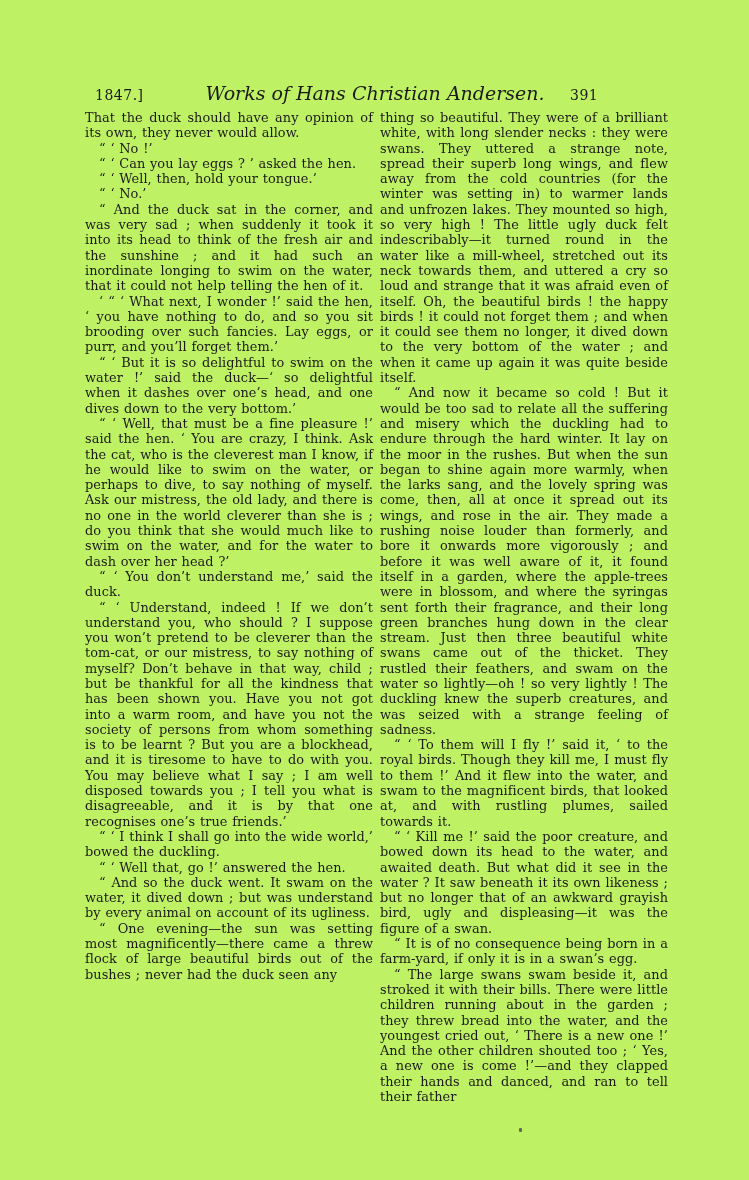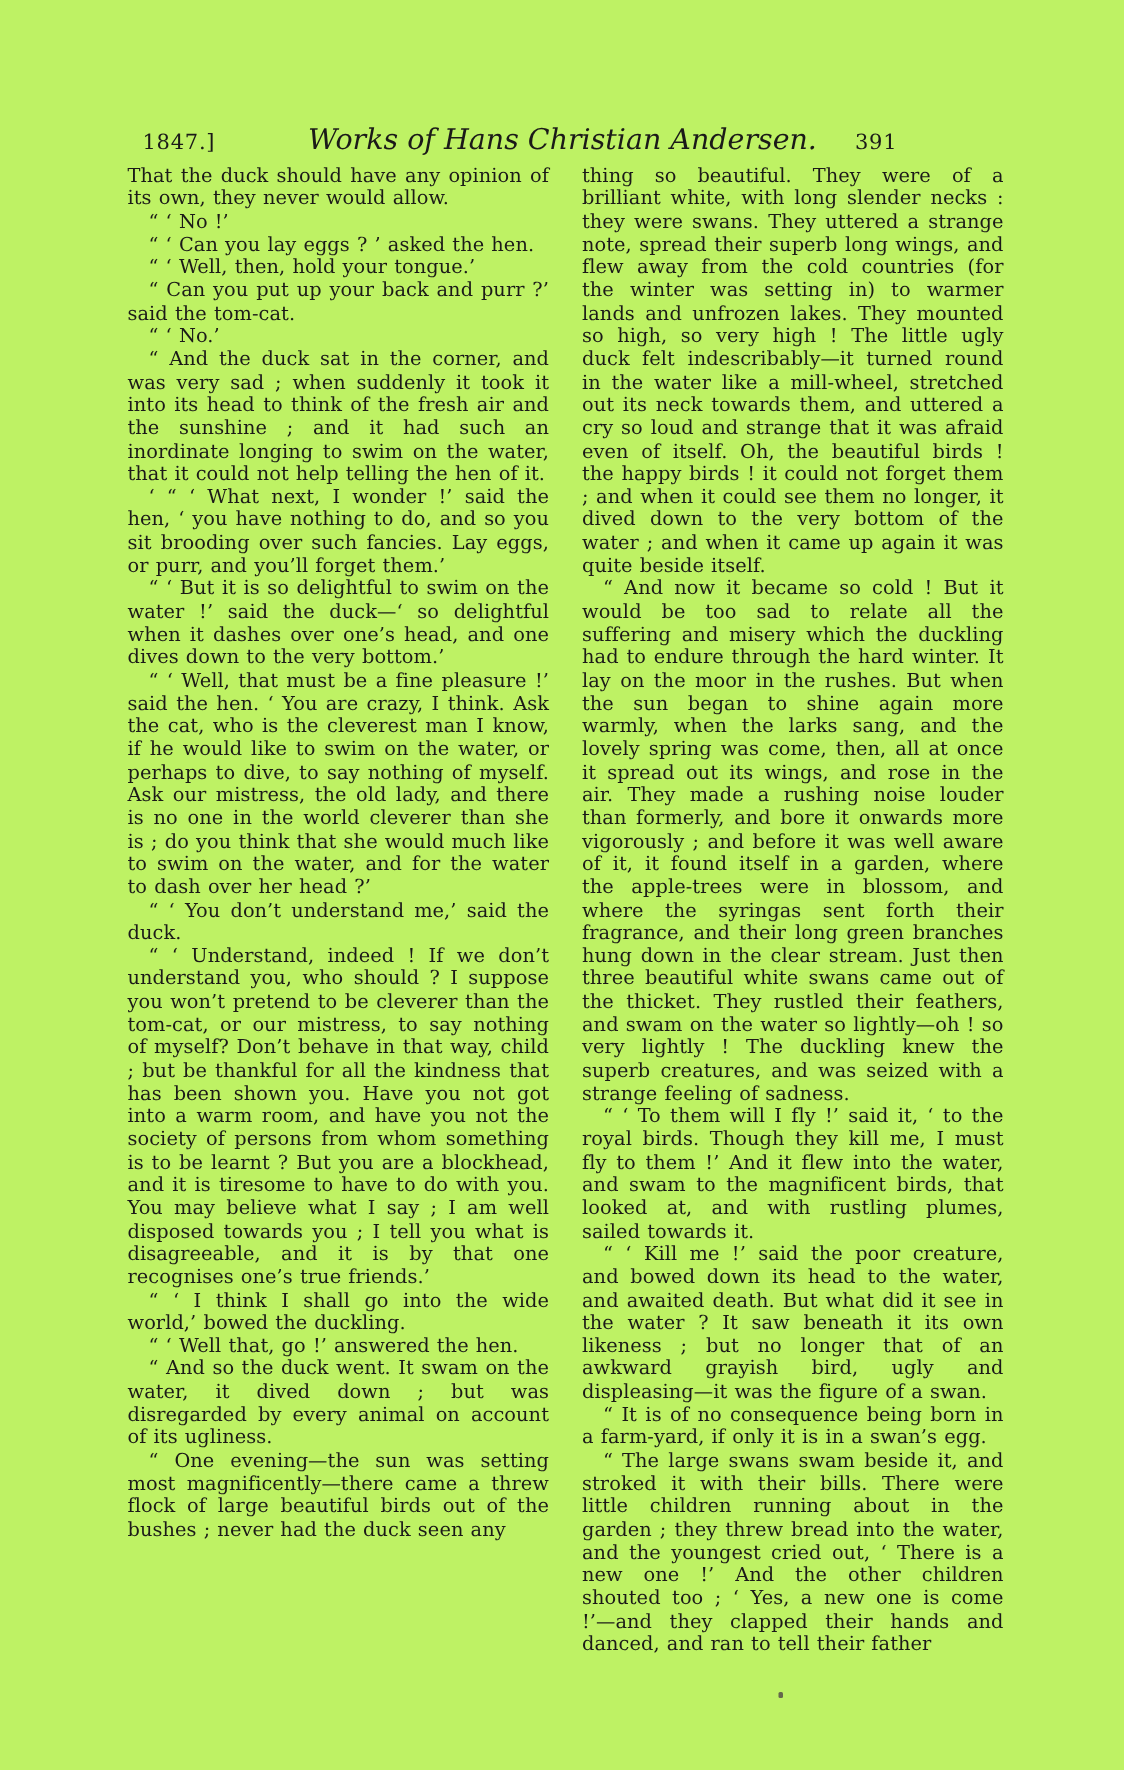--- a/index.html
+++ b/index.html
@@ -45,21 +45,21 @@
     padding-right: 16px;
     box-sizing: border-box;
     letter-spacing: 0.5px;
   }
   .columns {
     position: absolute;
     top: 110px;
     left: 85px;
     width: 584px;
     display: flex;
-    gap: 22px;
+    gap: 7px;
   }
   .col {
     width: 288px;
     box-sizing: border-box;
     font-size: 12.9px;
     line-height: 15.3px;
     text-align: justify;
     letter-spacing: 0.05px;
     word-spacing: 0.6px;
   }
@@ -92,31 +92,30 @@
     <span class="rh-title">Works of Hans Christian Andersen.</span>
     <span class="rh-page">391</span>
   </div>
 
   <div class="columns">
     <div class="col">
         <p class="noindent">That the duck should have any opinion of its own, they never would allow.</p>
         <p>“ ‘ No !’</p>
         <p>“ ‘ Can you lay eggs ? ’ asked the hen.</p>
         <p>“ ‘ Well, then, hold your tongue.’</p>
-        <p>“ Can you put up your back and purr ?’ said the tom-cat.</p>
         <p>“ ‘ No.’</p>
         <p>“ And the duck sat in the corner, and was very sad ; when suddenly it took it into its head to think of the fresh air and the sunshine ; and it had such an inordinate longing to swim on the water, that it could not help telling the hen of it.</p>
         <p>‘ “ ‘ What next, I wonder !’ said the hen, ‘ you have nothing to do, and so you sit brooding over such fancies. Lay eggs, or purr, and you’ll forget them.’</p>
         <p>“ ‘ But it is so delightful to swim on the water !’ said the duck—‘ so delightful when it dashes over one’s head, and one dives down to the very bottom.’</p>
         <p>“ ‘ Well, that must be a fine pleasure !’ said the hen. ‘ You are crazy, I think. Ask the cat, who is the cleverest man I know, if he would like to swim on the water, or perhaps to dive, to say nothing of myself. Ask our mistress, the old lady, and there is no one in the world cleverer than she is ; do you think that she would much like to swim on the water, and for the water to dash over her head ?’</p>
         <p>“ ‘ You don’t understand me,’ said the duck.</p>
         <p>“ ‘ Understand, indeed ! If we don’t understand you, who should ? I suppose you won’t pretend to be cleverer than the tom-cat, or our mistress, to say nothing of myself? Don’t behave in that way, child ; but be thankful for all the kindness that has been shown you. Have you not got into a warm room, and have you not the society of persons from whom something is to be learnt ? But you are a blockhead, and it is tiresome to have to do with you. You may believe what I say ; I am well disposed towards you ; I tell you what is disagreeable, and it is by that one recognises one’s true friends.’</p>
         <p>“ ‘ I think I shall go into the wide world,’ bowed the duckling.</p>
         <p>“ ‘ Well that, go !’ answered the hen.</p>
-        <p>“ And so the duck went. It swam on the water, it dived down ; but was disregarded by every animal on account of its ugliness.</p>
+        <p>“ And so the duck went. It swam on the water, it dived down ; but was understand by every animal on account of its ugliness.</p>
         <p>“ One evening—the sun was setting most magnificently—there came a threw flock of large beautiful birds out of the bushes ; never had the duck seen any</p>
       </div>
     <div class="col">
         <p class="noindent">thing so beautiful. They were of a brilliant white, with long slender necks : they were swans. They uttered a strange note, spread their superb long wings, and flew away from the cold countries (for the winter was setting in) to warmer lands and unfrozen lakes. They mounted so high, so very high ! The little ugly duck felt indescribably—it turned round in the water like a mill-wheel, stretched out its neck towards them, and uttered a cry so loud and strange that it was afraid even of itself. Oh, the beautiful birds ! the happy birds ! it could not forget them ; and when it could see them no longer, it dived down to the very bottom of the water ; and when it came up again it was quite beside itself.</p>
         <p>“ And now it became so cold ! But it would be too sad to relate all the suffering and misery which the duckling had to endure through the hard winter. It lay on the moor in the rushes. But when the sun began to shine again more warmly, when the larks sang, and the lovely spring was come, then, all at once it spread out its wings, and rose in the air. They made a rushing noise louder than formerly, and bore it onwards more vigorously ; and before it was well aware of it, it found itself in a garden, where the apple-trees were in blossom, and where the syringas sent forth their fragrance, and their long green branches hung down in the clear stream. Just then three beautiful white swans came out of the thicket. They rustled their feathers, and swam on the water so lightly—oh ! so very lightly ! The duckling knew the superb creatures, and was seized with a strange feeling of sadness.</p>
         <p>“ ‘ To them will I fly !’ said it, ‘ to the royal birds. Though they kill me, I must fly to them !’ And it flew into the water, and swam to the magnificent birds, that looked at, and with rustling plumes, sailed towards it.</p>
         <p>“ ‘ Kill me !’ said the poor creature, and bowed down its head to the water, and awaited death. But what did it see in the water ? It saw beneath it its own likeness ; but no longer that of an awkward grayish bird, ugly and displeasing—it was the figure of a swan.</p>
         <p>“ It is of no consequence being born in a farm-yard, if only it is in a swan’s egg.</p>
         <p>“ The large swans swam beside it, and stroked it with their bills. There were little children running about in the garden ; they threw bread into the water, and the youngest cried out, ‘ There is a new one !’ And the other children shouted too ; ‘ Yes, a new one is come !’—and they clapped their hands and danced, and ran to tell their father</p>
       </div>

